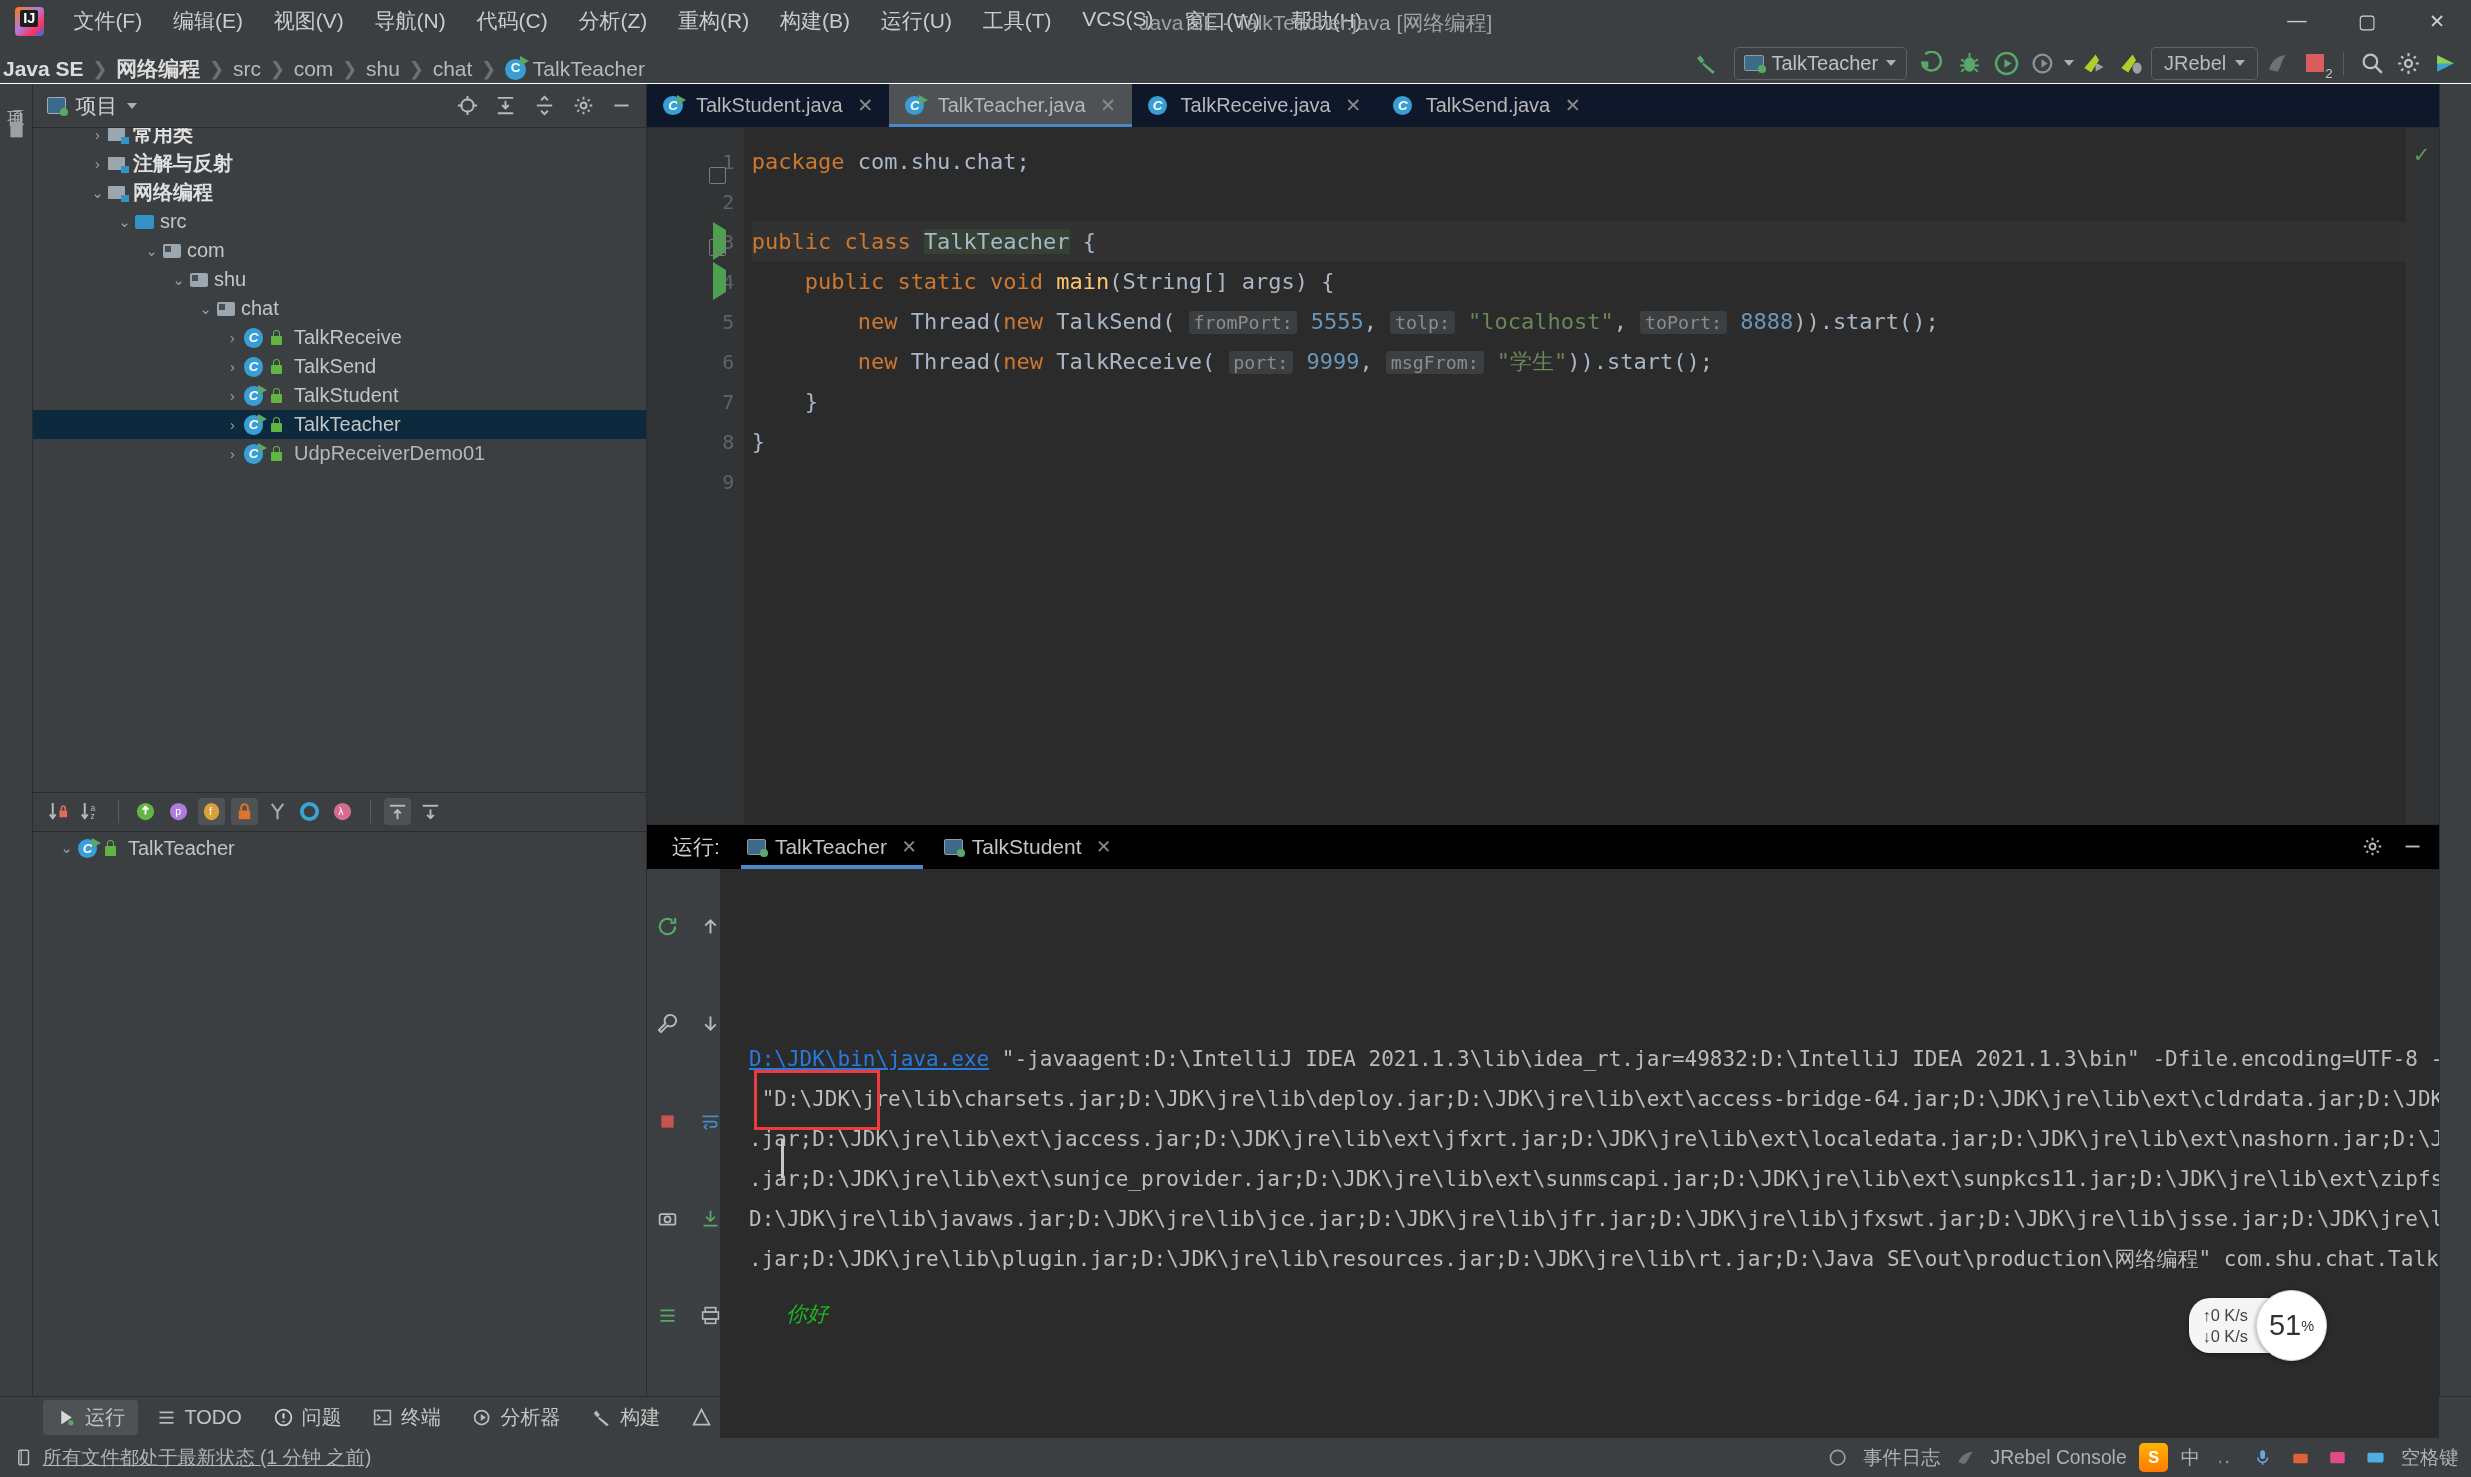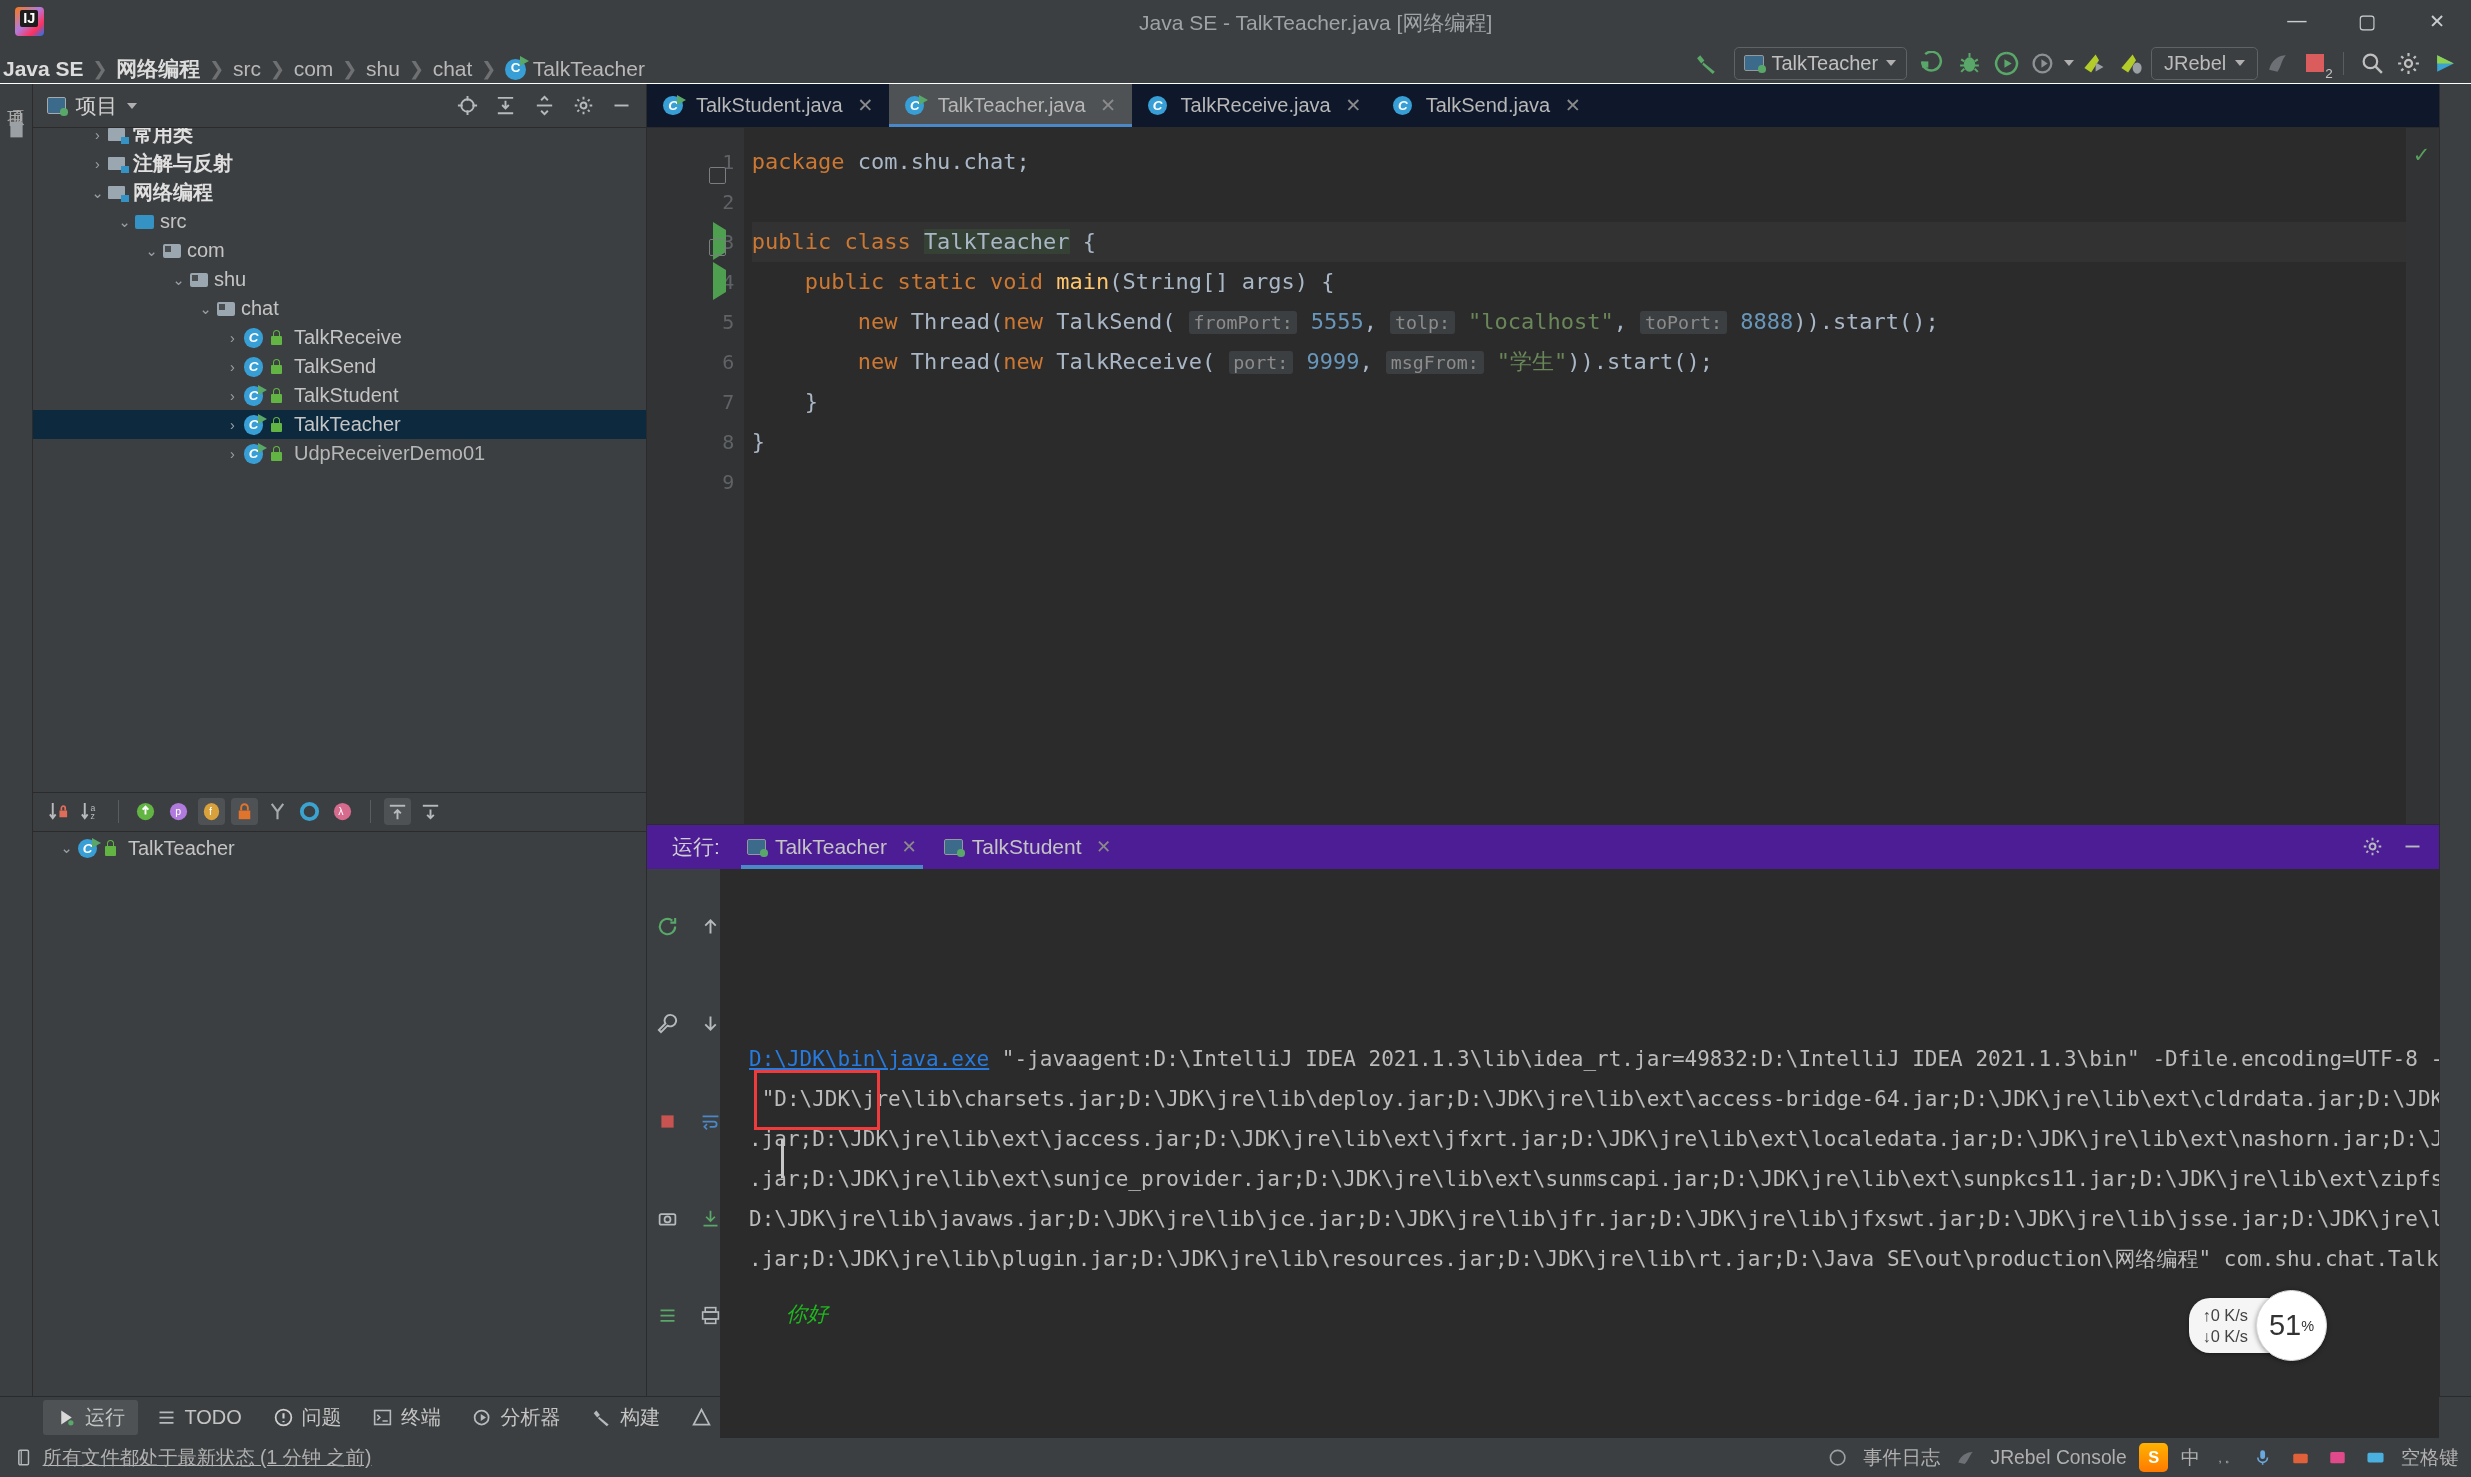--- a/index.html
+++ b/index.html
@@ -117,21 +117,21 @@
   .meth{ color:#ffc66d; }
   .codeline{ height:40px; }
   .codeline.cur{ background:#323232; }
   .fold-brace{ position:absolute; left:62px; width:17.4px; height:17.4px; border:1px solid #7a7e81; }
 
   .rightgut { width:33px; flex:0 0 33px; background:#313335; position:relative; }
   .check { position:absolute; top:15.4px; left:6.8px; color:#5a9e5e; font-size:21px; }
   .rightstrip { width:33px; background:#3c3f41; border-left:1px solid #2b2b2b; display:flex; flex-direction:column; align-items:center; padding-top:11.6px; flex:0 0 33px;}
 
   
-  .runpanel { height:637px; flex:0 0 637px; background:#4c1d95; border-top:1px solid #2b2b2b; display:flex; flex-direction:column; }
+  .runpanel { height:637px; flex:0 0 637px; background:#000000; border-top:1px solid #2b2b2b; display:flex; flex-direction:column; }
   .runtabs { height:44px; display:flex; align-items:stretch; padding-left:9.7px; position:relative; }
   .runlbl { display:flex; align-items:center; font-size:21px; color:#cfcfcf; padding:0 13.5px 0 15.4px; }
   .rtab { display:flex; align-items:center; gap:8.7px; padding:0 13.5px; font-size:21px; color:#c4c4c4; position:relative; }
   .rtab.active:after{ content:""; position:absolute; left:7.7px; right:7.7px; bottom:0; height:3.9px; background:#4a88c7; }
   .runtabs .rt-right{ position:absolute; right:11.6px; top:6.8px; display:flex; gap:11.6px; }
 
   .runbody{ flex:1 1 auto; display:flex; min-height:0; }
   .runtools{ width:73px; flex:0 0 73px; background:#3c3f41; display:flex; flex-direction:column; align-items:center; padding-top:9.7px; gap:1.9px; }
   .rt-ico{ width:41px;height:39px;display:flex;align-items:center;justify-content:center;border-radius:3.9px; }
   .runtools-grid{ width:73px; display:grid; grid-template-columns:1fr 1fr; }
@@ -162,20 +162,35 @@
           display:flex;align-items:center;justify-content:center; font-weight:bold; }
   svg{ display:block; }
 </style>
 </head>
 <body>
 
 <div class="app">
 
   <div class="menubar">
     <div class="logo"></div>
+    <div id="menu-items" style="display: flex;">
+        <div class="menu-item">文件(F)</div>
+        <div class="menu-item">编辑(E)</div>
+        <div class="menu-item">视图(V)</div>
+        <div class="menu-item">导航(N)</div>
+        <div class="menu-item">代码(C)</div>
+        <div class="menu-item">分析(Z)</div>
+        <div class="menu-item">重构(R)</div>
+        <div class="menu-item">构建(B)</div>
+        <div class="menu-item">运行(U)</div>
+        <div class="menu-item">工具(T)</div>
+        <div class="menu-item">VCS(S)</div>
+        <div class="menu-item">窗口(W)</div>
+        <div class="menu-item">帮助(H)</div>
+      </div>
     <div class="win-title">Java SE - TalkTeacher.java [网络编程]</div>
     <div class="win-ctrls">
       <div class="win-btn">—</div>
       <div class="win-btn">▢</div>
       <div class="win-btn close">✕</div>
     </div>
   </div>
 
   <div class="navbar">
     <div class="crumb" id="breadcrumb">

